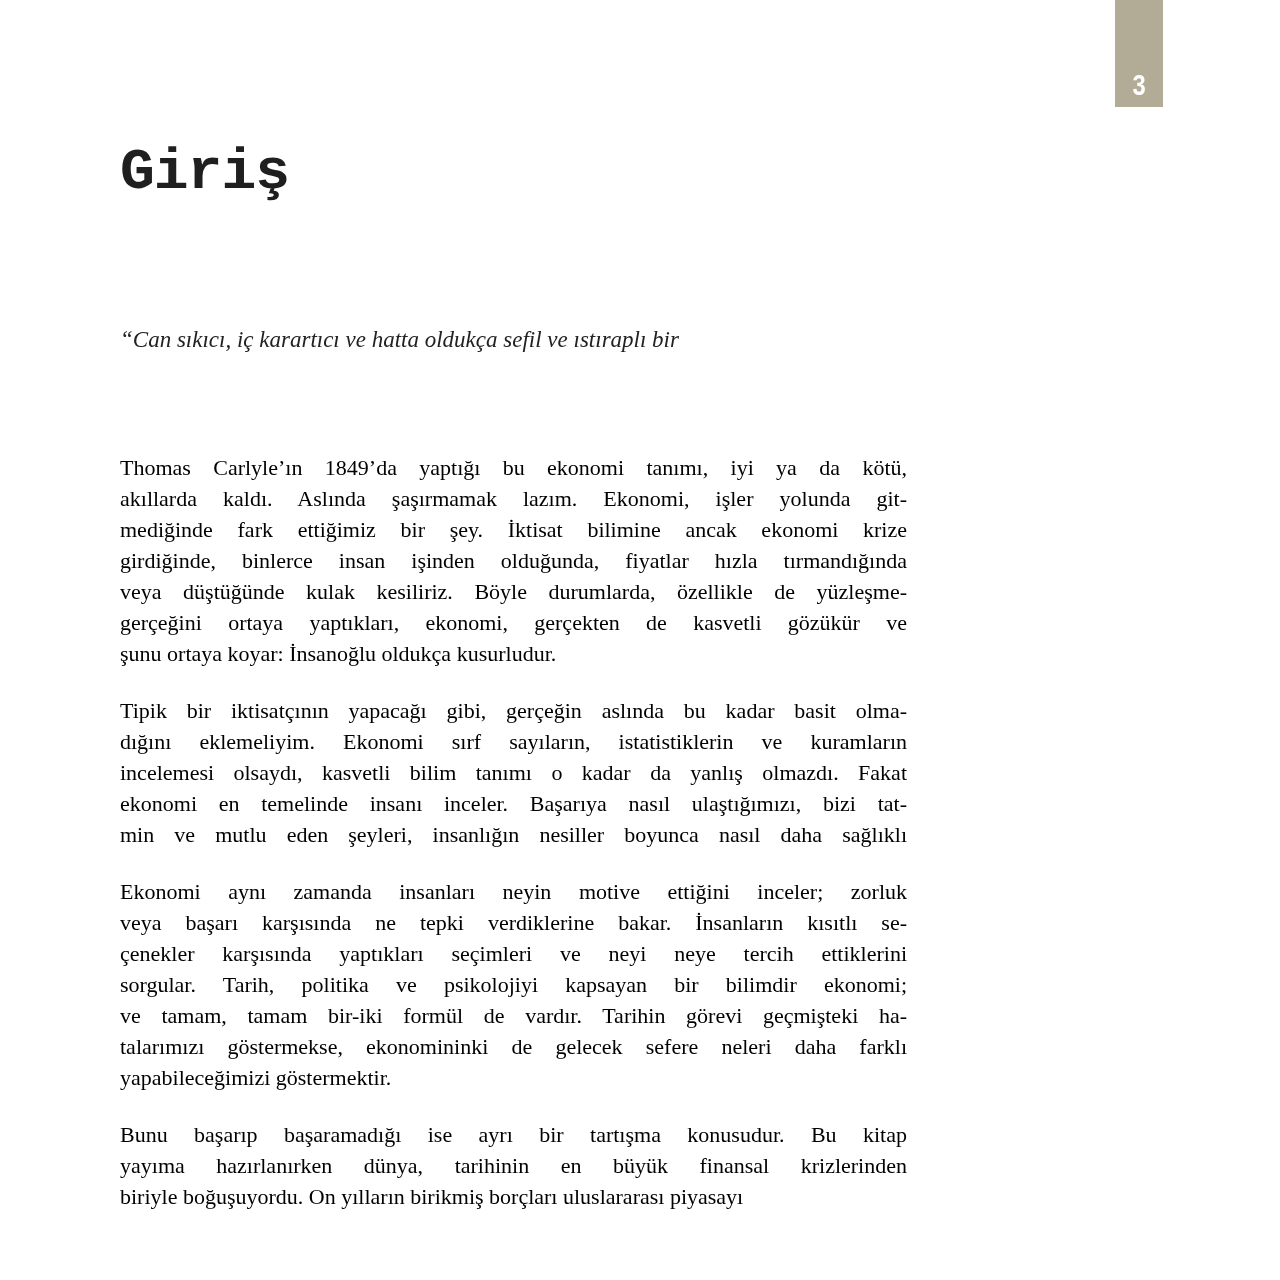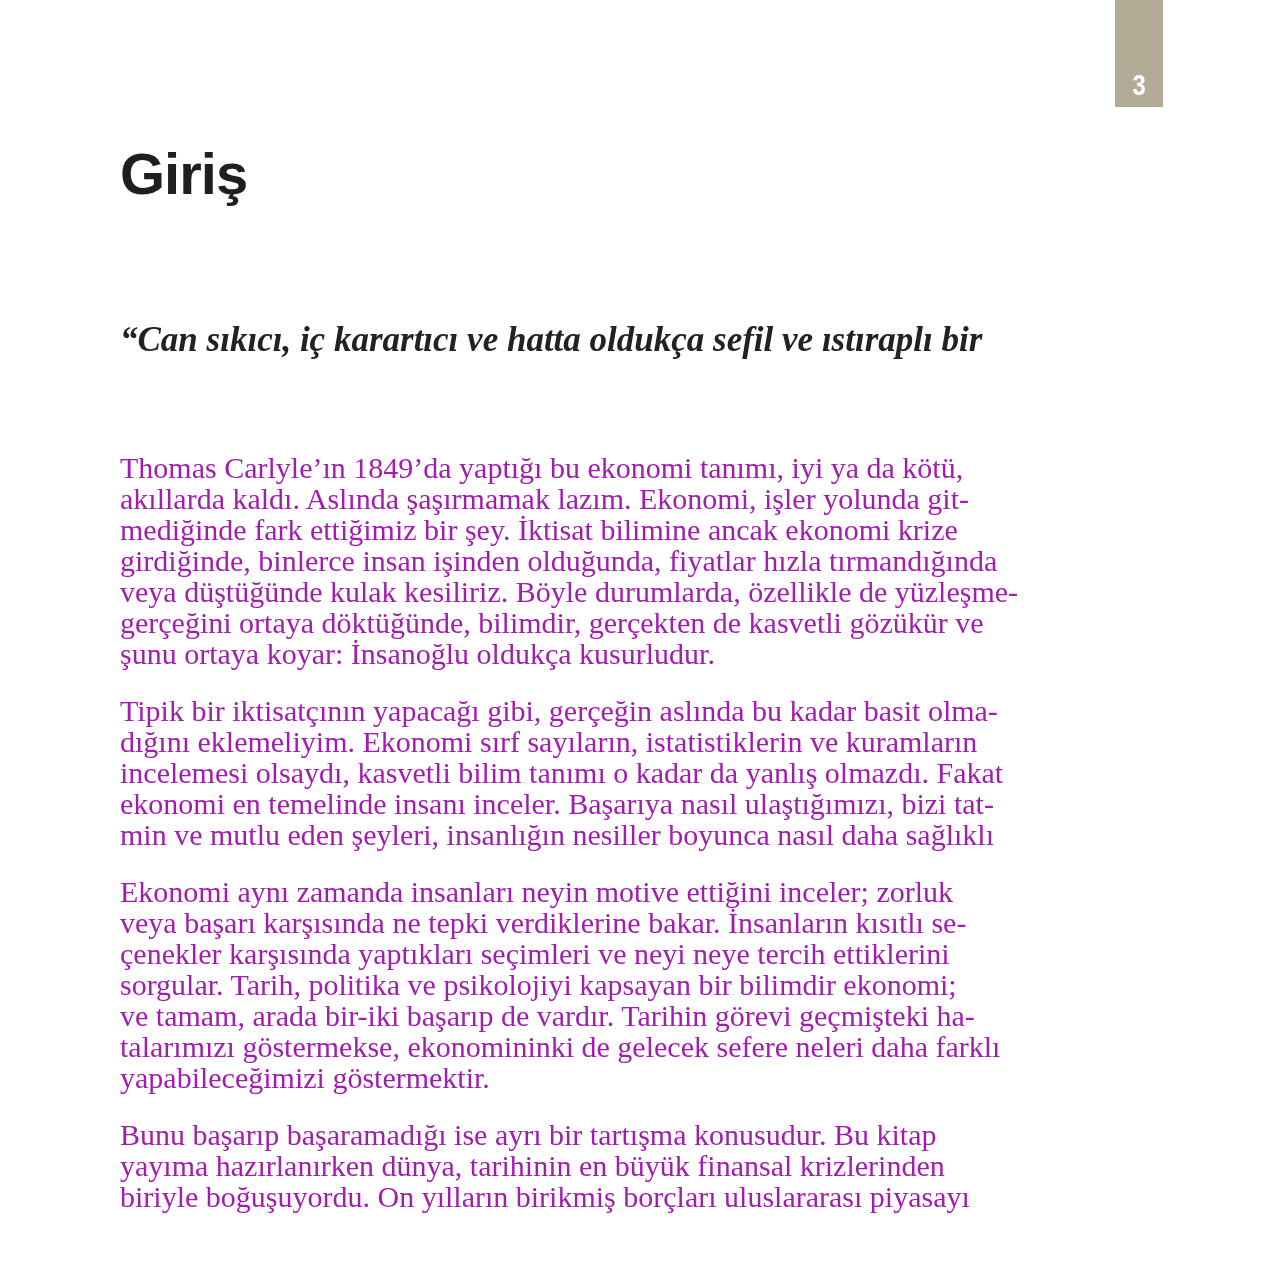--- a/index.html
+++ b/index.html
@@ -36,48 +36,48 @@
     font-weight: 700;
     font-size: 29px;
     line-height: 1;
     transform: scaleX(0.82);
   }
   .title {
     position: absolute;
     left: 120px;
     top: 140px;
     margin: 0;
-    font-family: Liberation Sans, sans-serif;
+    font-family: Liberation Mono, monospace;
     font-weight: 700;
     font-size: 58px;
     letter-spacing: -1px;
     color: #1f1f1f;
   }
   .quote {
     position: absolute;
     left: 120px;
     top: 320px;
     width: 800px;
     font-style: italic;
-    font-weight: 700;
-    font-size: 35px;
+    font-weight: 400;
+    font-size: 23px;
     line-height: 39px;
     color: #222222;
   }
   .quote .qline {
     white-space: nowrap;
   }
   .bodytext {
     position: absolute;
     left: 120px;
     top: 452px;
     width: 787px;
-    font-size: 30px;
+    font-size: 22px;
     line-height: 31px;
-    color: #a21caf;
+    color: #000000;
   }
   .paragraph { margin: 0 0 26px 0; }
   .paragraph:last-child { margin-bottom: 17px; }
   .tline {
     text-align: justify;
     text-align-last: justify;
     height: 31px;
     overflow: visible;
     white-space: nowrap;
   }
@@ -101,36 +101,36 @@
       <div class="qline">“Can sıkıcı, iç karartıcı ve hatta oldukça sefil ve ıstıraplı bir</div>
     </div>
 
   <div class="bodytext" id="bodytext">
       <div class="paragraph">
         <div class="tline">Thomas Carlyle’ın 1849’da yaptığı bu ekonomi tanımı, iyi ya da kötü,</div>
         <div class="tline">akıllarda kaldı. Aslında şaşırmamak lazım. Ekonomi, işler yolunda git-</div>
         <div class="tline">mediğinde fark ettiğimiz bir şey. İktisat bilimine ancak ekonomi krize</div>
         <div class="tline">girdiğinde, binlerce insan işinden olduğunda, fiyatlar hızla tırmandığında</div>
         <div class="tline">veya düştüğünde kulak kesiliriz. Böyle durumlarda, özellikle de yüzleşme-</div>
-        <div class="tline">gerçeğini ortaya döktüğünde, bilimdir, gerçekten de kasvetli gözükür ve</div>
+        <div class="tline">gerçeğini ortaya yaptıkları, ekonomi, gerçekten de kasvetli gözükür ve</div>
         <div class="tline last">şunu ortaya koyar: İnsanoğlu oldukça kusurludur.</div>
       </div>
       <div class="paragraph">
         <div class="tline">Tipik bir iktisatçının yapacağı gibi, gerçeğin aslında bu kadar basit olma-</div>
         <div class="tline">dığını eklemeliyim. Ekonomi sırf sayıların, istatistiklerin ve kuramların</div>
         <div class="tline">incelemesi olsaydı, kasvetli bilim tanımı o kadar da yanlış olmazdı. Fakat</div>
         <div class="tline">ekonomi en temelinde insanı inceler. Başarıya nasıl ulaştığımızı, bizi tat-</div>
         <div class="tline">min ve mutlu eden şeyleri, insanlığın nesiller boyunca nasıl daha sağlıklı</div>
       </div>
       <div class="paragraph">
         <div class="tline">Ekonomi aynı zamanda insanları neyin motive ettiğini inceler; zorluk</div>
         <div class="tline">veya başarı karşısında ne tepki verdiklerine bakar. İnsanların kısıtlı se-</div>
         <div class="tline">çenekler karşısında yaptıkları seçimleri ve neyi neye tercih ettiklerini</div>
         <div class="tline">sorgular. Tarih, politika ve psikolojiyi kapsayan bir bilimdir ekonomi;</div>
-        <div class="tline">ve tamam, arada bir-iki başarıp de vardır. Tarihin görevi geçmişteki ha-</div>
+        <div class="tline">ve tamam, tamam bir-iki formül de vardır. Tarihin görevi geçmişteki ha-</div>
         <div class="tline">talarımızı göstermekse, ekonomininki de gelecek sefere neleri daha farklı</div>
         <div class="tline last">yapabileceğimizi göstermektir.</div>
       </div>
       <div class="paragraph">
         <div class="tline">Bunu başarıp başaramadığı ise ayrı bir tartışma konusudur. Bu kitap</div>
         <div class="tline">yayıma hazırlanırken dünya, tarihinin en büyük finansal krizlerinden</div>
         <div class="tline last">biriyle boğuşuyordu. On yılların birikmiş borçları uluslararası piyasayı</div>
       </div>
     </div>
 

